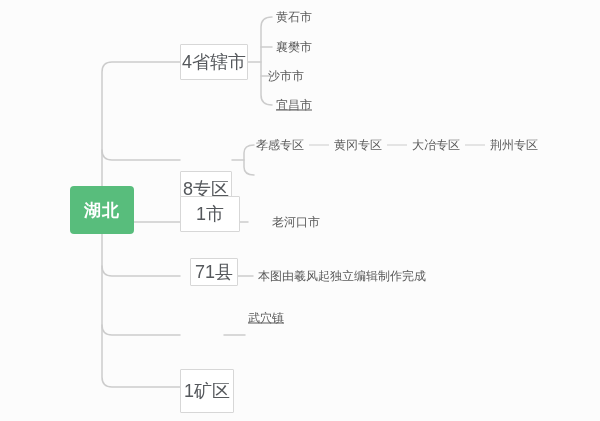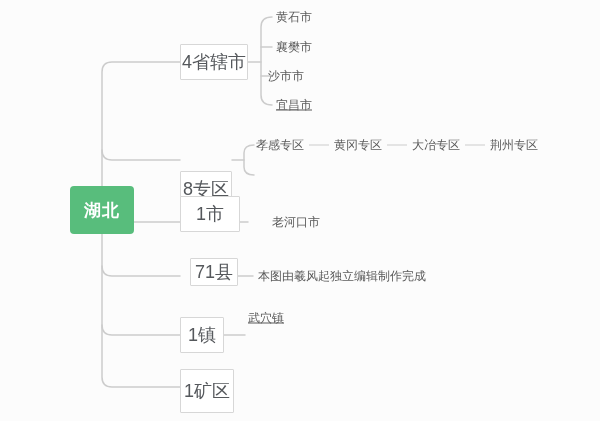--- a/index.html
+++ b/index.html
@@ -96,21 +96,20 @@
     <path d="M228 276 H253"></path>
     <path d="M224 335 H245"></path>
   </svg>
 
   <div id="root-node" class="node root">湖北</div>
 
   <div id="branch-0" class="node">4省辖市</div>
   <div id="branch-1" class="node">8专区</div>
   <div id="branch-2" class="node">1市</div>
   <div id="branch-3" class="node">71县</div>
-  <div id="branch-4" class="node">1镇</div>
   <div id="branch-5" class="node">1矿区</div>
 
   <div id="leaf-0-0" class="leaf">黄石市</div>
   <div id="leaf-0-1" class="leaf">襄樊市</div>
   <div id="leaf-0-2" class="leaf">沙市市</div>
   <div id="leaf-0-3" class="leaf">宜昌市</div>
 
   <div id="chain-row-0" class="chain-row">
     <span>孝感专区</span>
     <span class="dash"></span>

